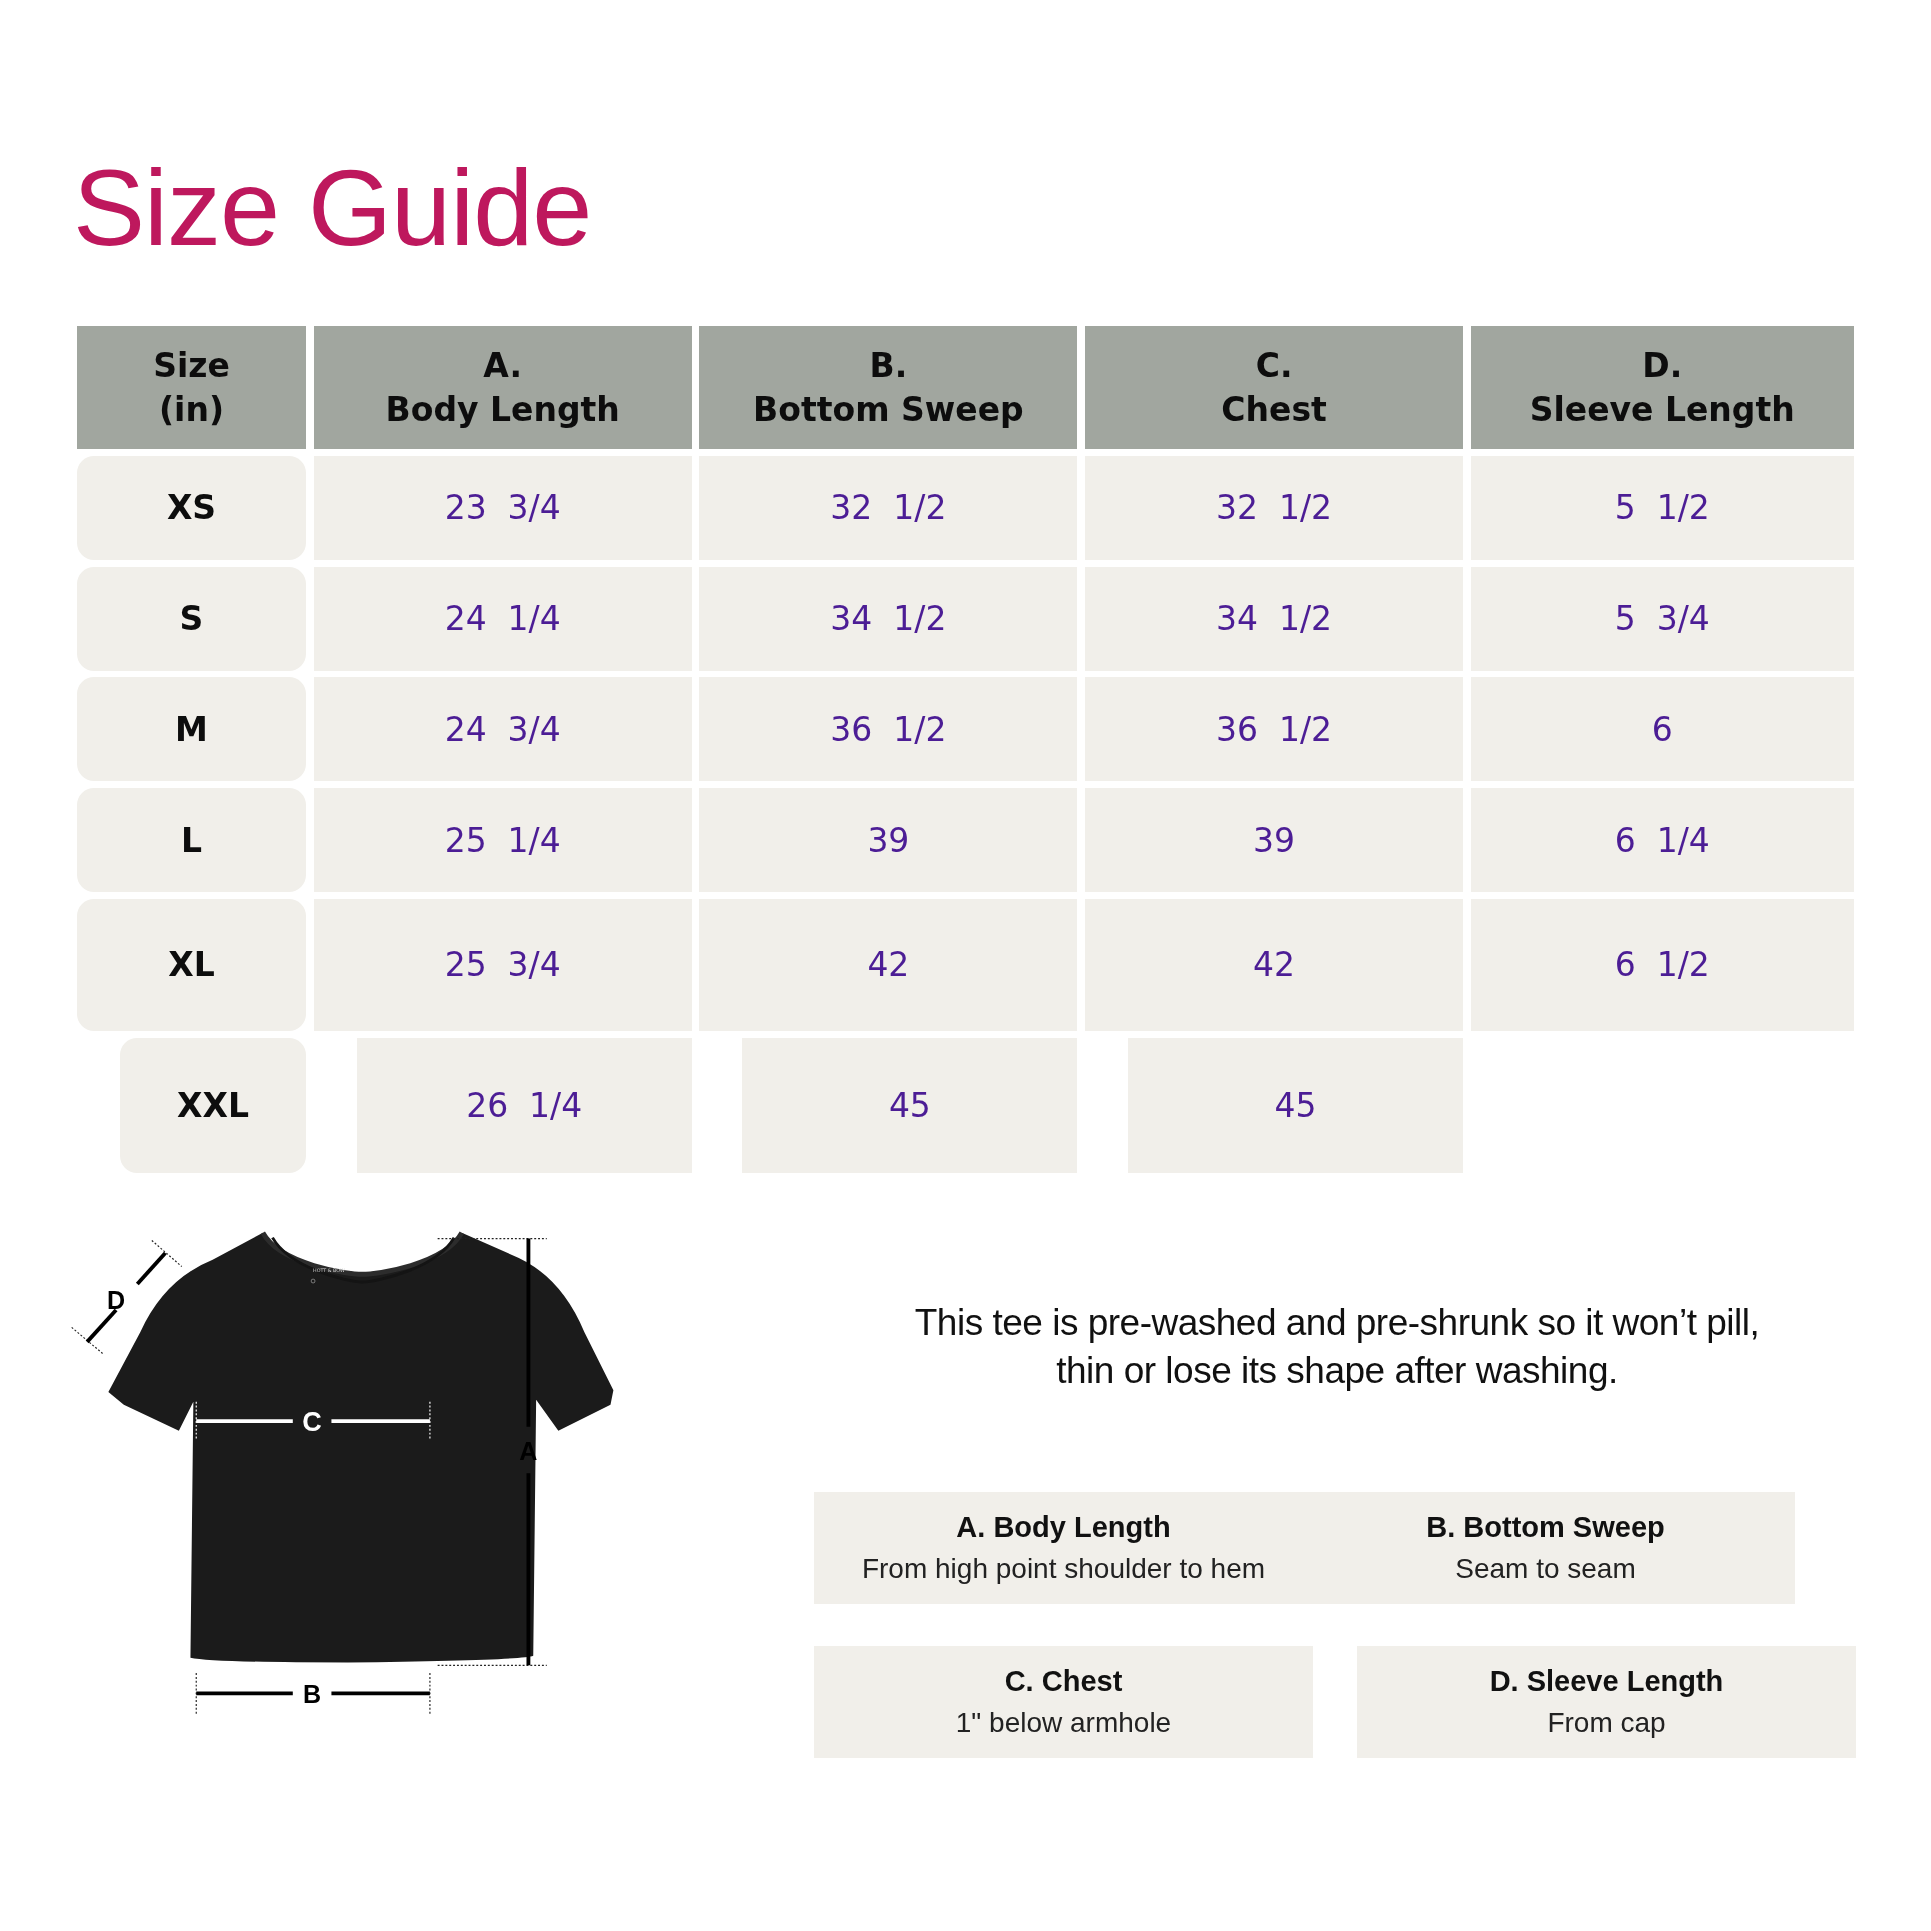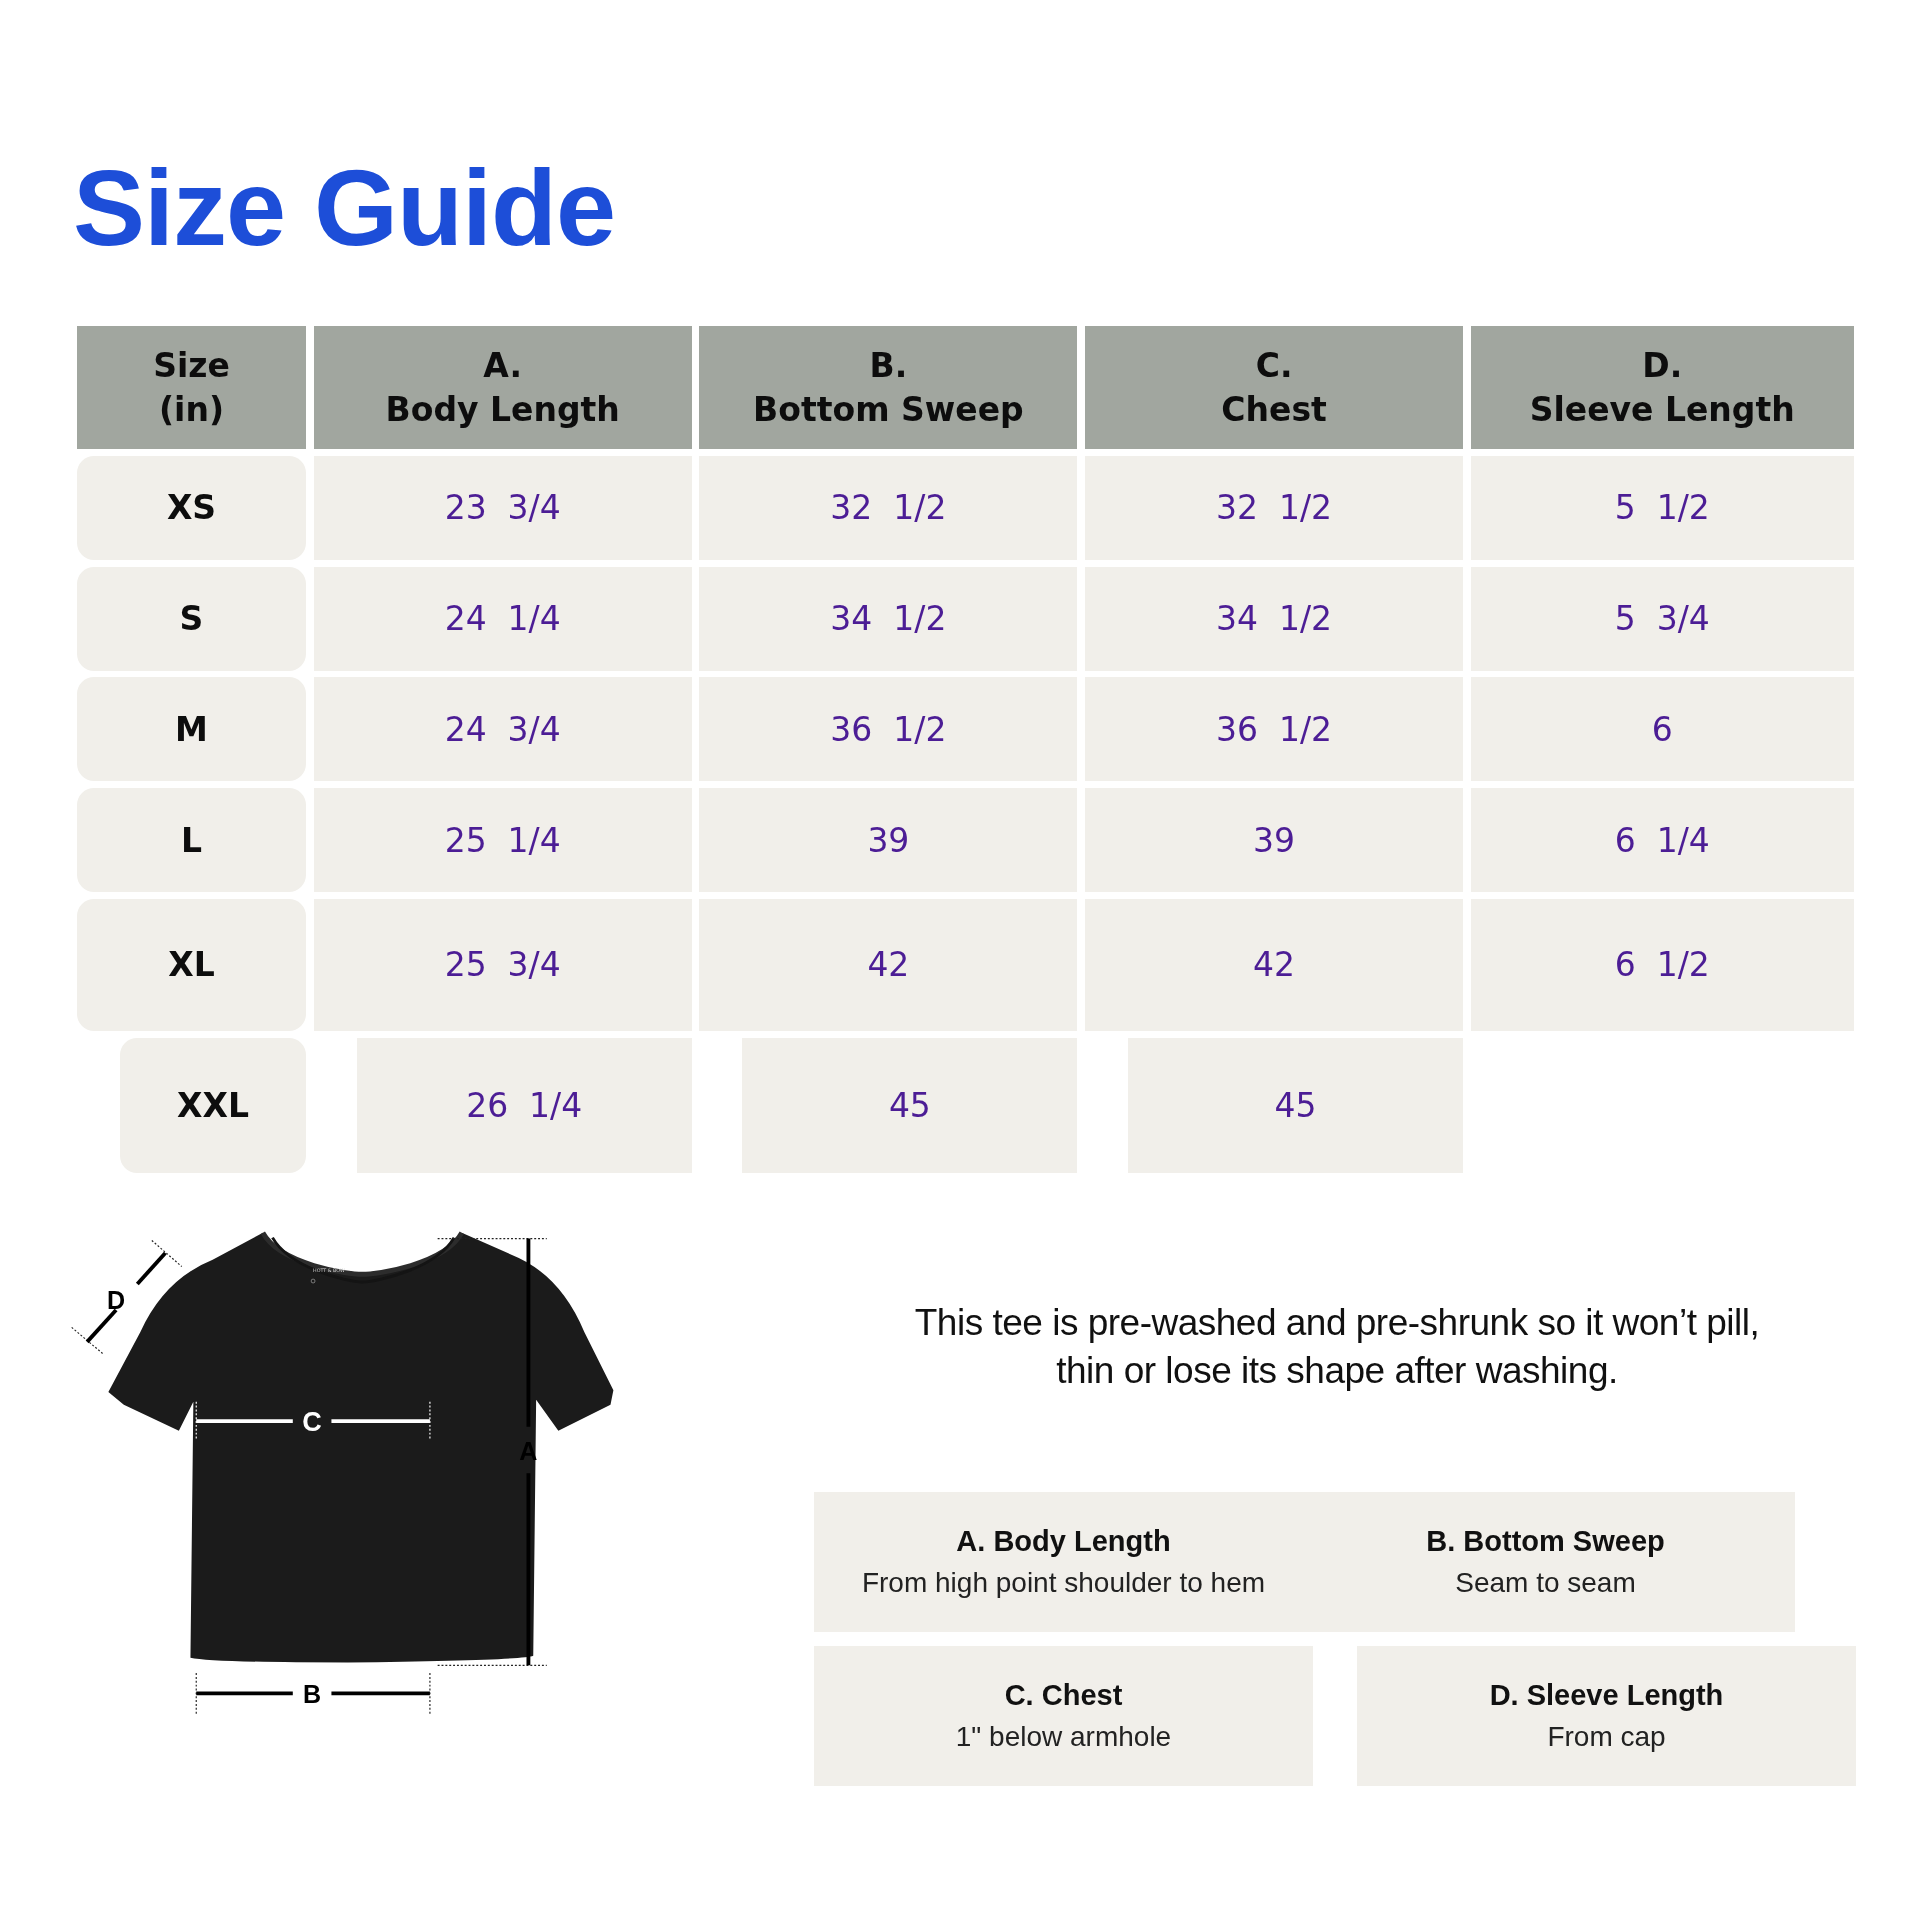--- a/index.html
+++ b/index.html
@@ -2,22 +2,22 @@
 <html><head>
   <meta charset="utf-8">
   <style>
     * { box-sizing: border-box; margin: 0; padding: 0; }
     html, body { width: 1931px; height: 1931px; background: #ffffff; overflow: hidden; }
     body { position: relative; font-family: "Liberation Sans", sans-serif; color: #111; }
 
     .title {
       position: absolute; left: 73px; top: 154px;
       font-family: "Liberation Sans", sans-serif;
-      font-weight: 700; font-size: 108px; letter-spacing: -1px; line-height: 1;
-      color: #1d4ed8;
+      font-weight: 400; font-size: 108px; letter-spacing: -1px; line-height: 1;
+      color: #be185d;
     }
 
     .table {
       position: absolute; left: 77px; top: 326px; width: 1775px;
       display: grid;
       grid-template-columns: 229px 378px 378px 378px 383px;
       column-gap: 7.7px;
       row-gap: 6.8px;
     }
     .hcell {
@@ -40,21 +40,21 @@
 
     .care {
       position: absolute; left: 854px; top: 1299px; width: 966px; text-align: center;
       font-family: "Liberation Sans", sans-serif; font-size: 37px; line-height: 48px; color: #111;
       letter-spacing: -0.5px;
     }
     .care .bold { font-weight: 700; display: block; }
     .care .line { display: block; }
 
     .card {
-      position: absolute; width: 499px; height: 140px; background: #f1efea;
+      position: absolute; width: 499px; height: 112px; background: #f1efea;
       display: flex; flex-direction: column; align-items: center; justify-content: center;
       font-family: "Liberation Sans", sans-serif; text-align: center; color: #111;
     }
     .card .ct { font-size: 29px; font-weight: 700; line-height: 41px; }
     .card .cd { font-size: 28px; line-height: 41px; color: #222; }
     .card-a { left: 814px; top: 1492px; }
     .card-b { left: 1296px; top: 1492px; }
     .card-c { left: 814px; top: 1646px; }
     .card-d { left: 1357px; top: 1646px; }
   </style>

